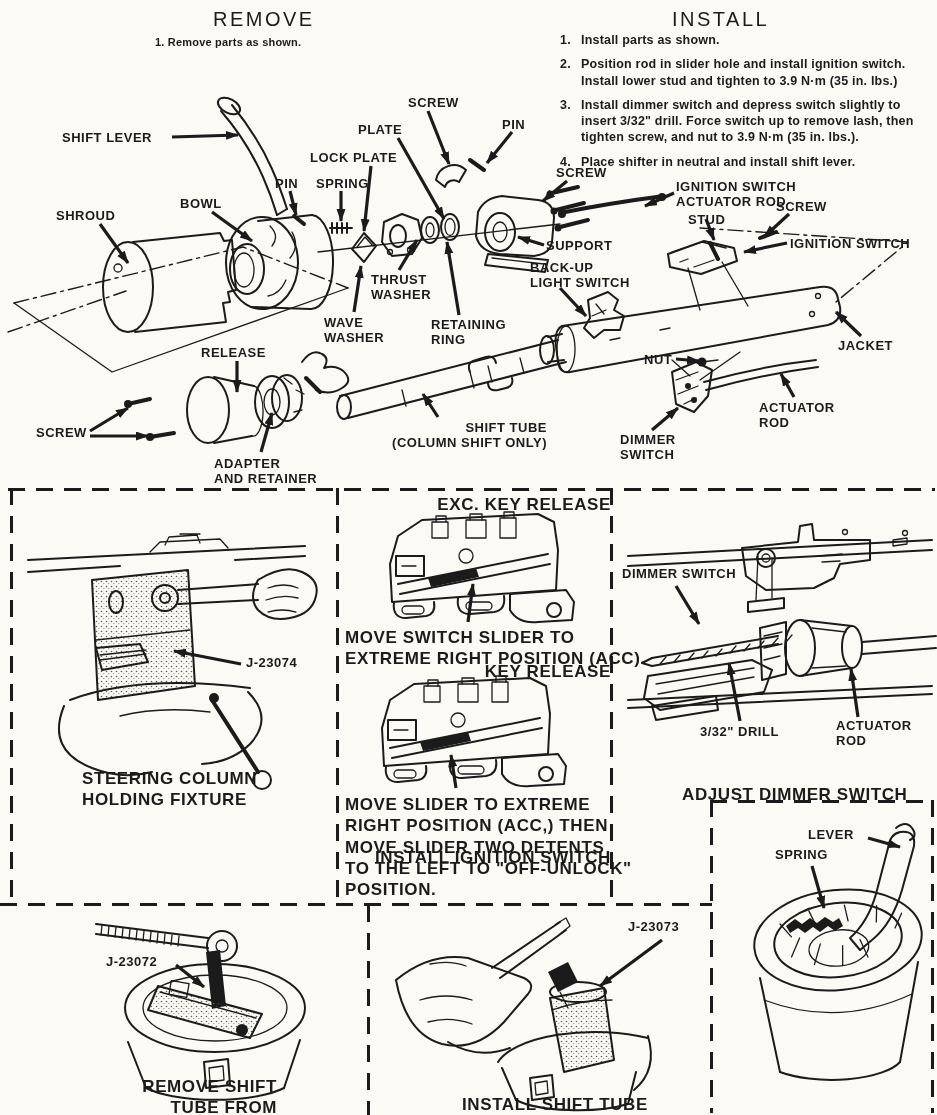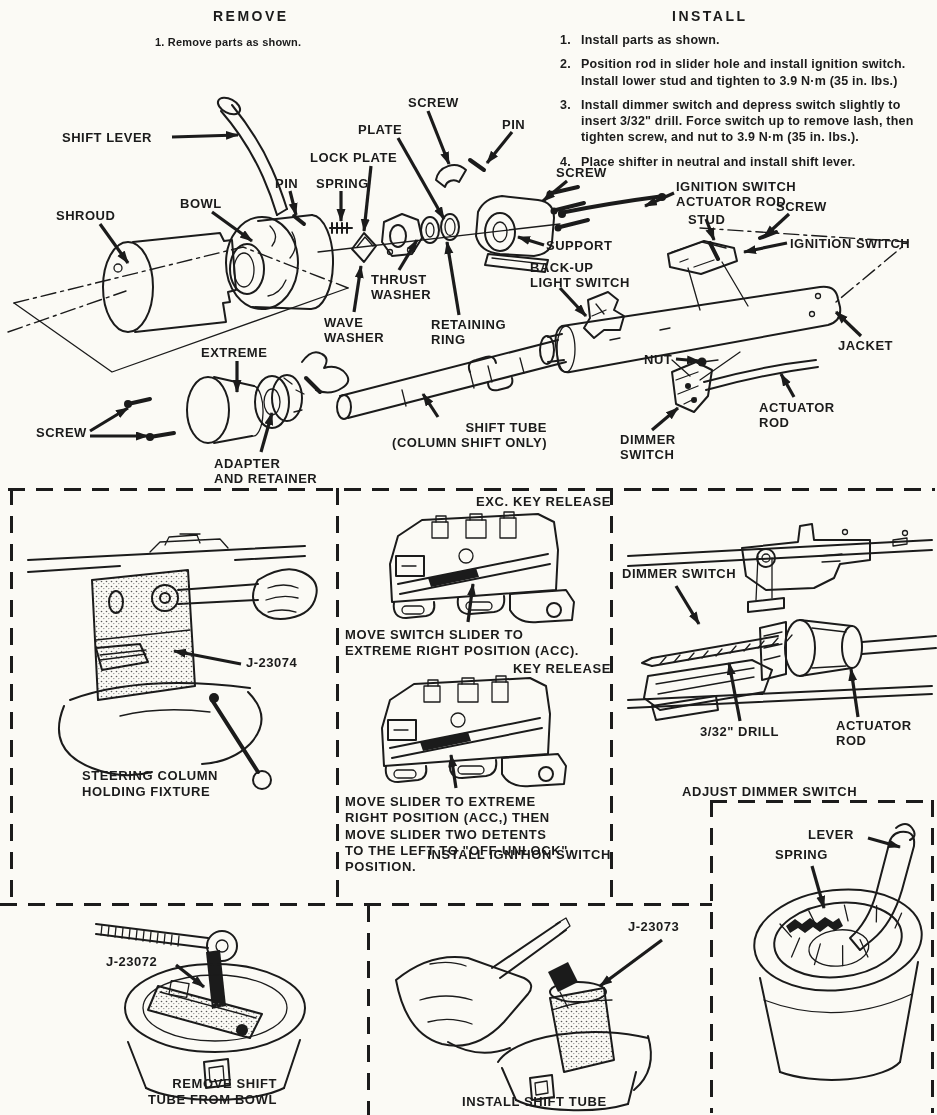--- a/index.html
+++ b/index.html
@@ -12,22 +12,22 @@
   .s{stroke:#1b1b1b;stroke-width:2;fill:none;stroke-linejoin:round;stroke-linecap:round;}
   .s1{stroke-width:1.3;}
   .th{stroke:#1b1b1b;stroke-width:4;fill:none;stroke-linecap:round;}
   .fill{fill:#1b1b1b;stroke:none;}
   .ar{stroke:#1b1b1b;stroke-width:3.2;fill:none;marker-end:url(#ah);}
   .cd{stroke-dasharray:15 5 3 5;stroke-width:1.4;}
   .lbl{
     position:absolute; font-size:13px; font-weight:bold; line-height:1.18;
     letter-spacing:.5px; white-space:pre-line;
   }
-  .cap{position:absolute; font-size:13px; font-weight:bold; line-height:1.25; letter-spacing:.6px; white-space:pre-line;}
-  .hdr{position:absolute; font-size:14px; font-weight:bold; letter-spacing:2.5px;}
+  .cap{position:absolute; font-size:17px; font-weight:bold; line-height:1.25; letter-spacing:.6px; white-space:pre-line;}
+  .hdr{position:absolute; font-size:20px; font-weight:normal; letter-spacing:2.5px;}
   .steps{position:absolute; left:560px; top:32px; width:377px;}
   .step{display:flex; gap:7px; margin-bottom:8px; font-size:12.5px; font-weight:bold; line-height:1.3; letter-spacing:.2px;}
   .step .n{flex:0 0 14px;}
   .rstep{position:absolute; left:155px; top:36px; font-size:11px; font-weight:bold; letter-spacing:.2px;}
   .dash-h{position:absolute;height:3px;background:repeating-linear-gradient(90deg,#1b1b1b 0 17px,transparent 17px 28px);}
   .dash-v{position:absolute;width:3px;background:repeating-linear-gradient(180deg,#1b1b1b 0 17px,transparent 17px 28px);}
   .ctr{text-align:right;}
 </style>
 </head>
 <body>
@@ -374,21 +374,21 @@
   <div class="lbl" style="left:546px;top:238px;">SUPPORT</div>
   <div class="lbl" style="left:530px;top:260px;">BACK-UP
 LIGHT SWITCH</div>
   <div class="lbl" style="left:371px;top:272px;">THRUST
 WASHER</div>
   <div class="lbl" style="left:324px;top:315px;">WAVE
 WASHER</div>
   <div class="lbl" style="left:431px;top:317px;">RETAINING
 RING</div>
   <div class="lbl" style="left:838px;top:338px;">JACKET</div>
-  <div class="lbl" style="left:201px;top:345px;">EXTREME</div>
+  <div class="lbl" style="left:201px;top:345px;">RELEASE</div>
   <div class="lbl" style="left:644px;top:352px;">NUT</div>
   <div class="lbl" style="left:759px;top:400px;">ACTUATOR
 ROD</div>
   <div class="lbl" style="left:36px;top:425px;">SCREW</div>
   <div class="lbl ctr" style="left:347px;top:420px;width:200px;">SHIFT TUBE
 (COLUMN SHIFT ONLY)</div>
   <div class="lbl" style="left:620px;top:432px;">DIMMER
 SWITCH</div>
   <div class="lbl" style="left:214px;top:456px;">ADAPTER
 AND RETAINER</div>

